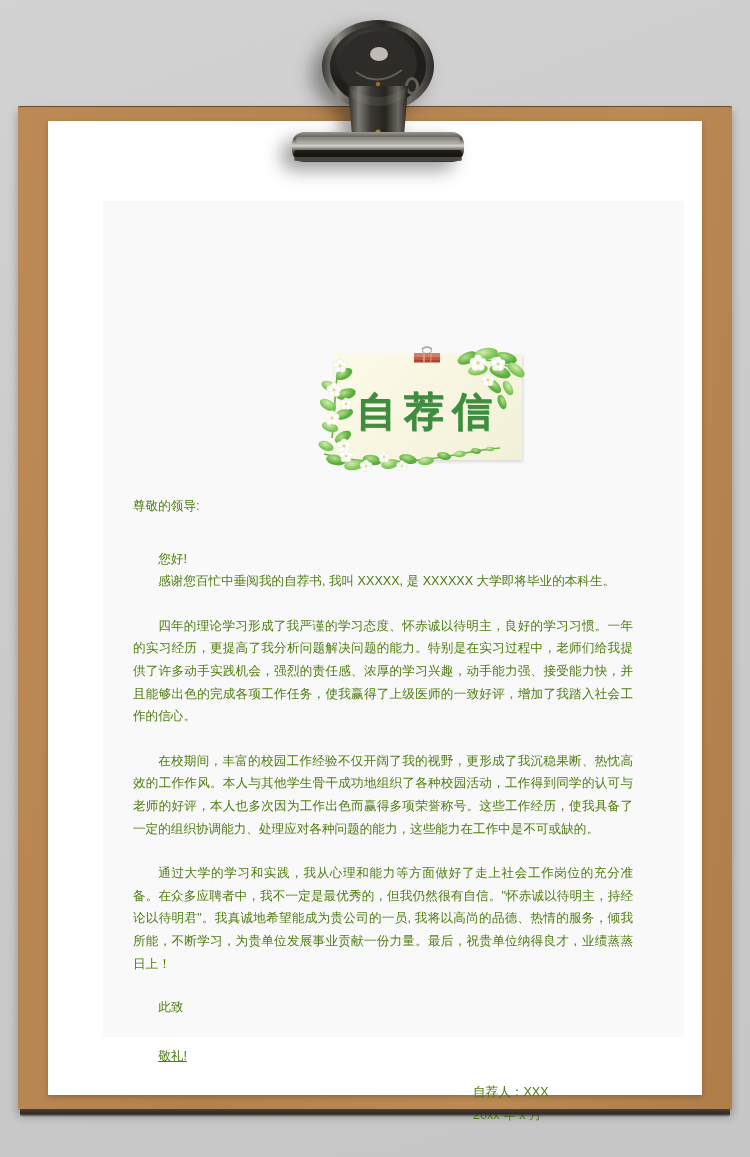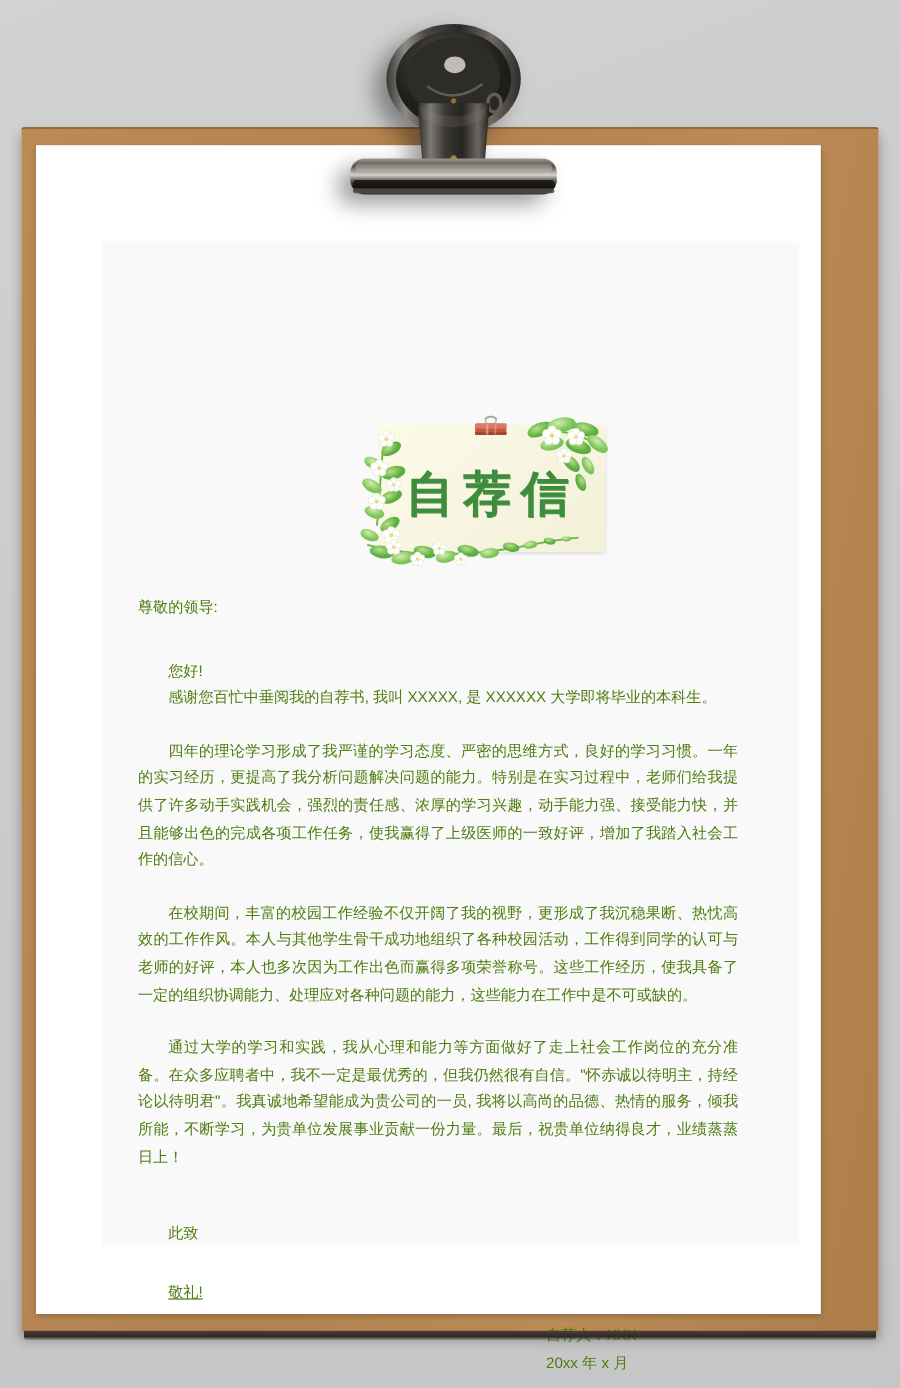--- a/index.html
+++ b/index.html
@@ -40,21 +40,21 @@
     left: 2px; right: 2px;
     bottom: -7px;
     height: 8px;
     background: linear-gradient(180deg, #4a4038 0%, #2f2823 60%, rgba(40,35,30,0) 100%);
     border-radius: 0 0 3px 3px;
   }
 
   
   .paper {
     position: absolute;
-    left: 12px;
+    left: 30px;
     top: 15px;
     width: 654px;
     height: 974px;
     background: #ffffff;
     box-shadow: 0 2px 5px rgba(0,0,0,0.22);
   }
 
   
   .page {
     position: absolute;
@@ -132,21 +132,21 @@
     line-height: 22.6px;
     text-align: justify;
   }
   .salutation { margin: 0 0 30px 0; }
   .greet { margin: 0; text-indent: 2em; }
   .para {
     margin: 22px 0 0 0;
     text-indent: 2em;
   }
   .closing {
-    margin: 42px 0 0 0;
+    margin: 21px 0 0 0;
     text-indent: 2em;
   }
   .closing2 {
     margin: 26px 0 0 0;
     text-indent: 2em;
     text-decoration: underline;
   }
   .signature {
     margin-top: 14px;
     padding-left: 340px;
@@ -338,21 +338,21 @@
       </div>
 
       <div class="letter" style="left:30px; top:294px;">
 
         <p class="salutation">尊敬的领导:</p>
 
         <p class="greet">您好!</p>
 
         <p class="greet">感谢您百忙中垂阅我的自荐书, 我叫 XXXXX, 是 XXXXXX 大学即将毕业的本科生。</p>
 
-        <p class="para">四年的理论学习形成了我严谨的学习态度、严密的思维方式，良好的学习习惯。一年的实习经历，更提高了我分析问题解决问题的能力。特别是在实习过程中，老师们给我提供了许多动手实践机会，强烈的责任感、浓厚的学习兴趣，动手能力强、接受能力快，并且能够出色的完成各项工作任务，使我赢得了上级医师的一致好评，增加了我踏入社会工作的信心。</p>
+        <p class="para">四年的理论学习形成了我严谨的学习态度、怀赤诚以待明主，良好的学习习惯。一年的实习经历，更提高了我分析问题解决问题的能力。特别是在实习过程中，老师们给我提供了许多动手实践机会，强烈的责任感、浓厚的学习兴趣，动手能力强、接受能力快，并且能够出色的完成各项工作任务，使我赢得了上级医师的一致好评，增加了我踏入社会工作的信心。</p>
 
         <p class="para">在校期间，丰富的校园工作经验不仅开阔了我的视野，更形成了我沉稳果断、热忱高效的工作作风。本人与其他学生骨干成功地组织了各种校园活动，工作得到同学的认可与老师的好评，本人也多次因为工作出色而赢得多项荣誉称号。这些工作经历，使我具备了一定的组织协调能力、处理应对各种问题的能力，这些能力在工作中是不可或缺的。</p>
 
         <p class="para">通过大学的学习和实践，我从心理和能力等方面做好了走上社会工作岗位的充分准备。在众多应聘者中，我不一定是最优秀的，但我仍然很有自信。"怀赤诚以待明主，持经论以待明君"。我真诚地希望能成为贵公司的一员, 我将以高尚的品德、热情的服务，倾我所能，不断学习，为贵单位发展事业贡献一份力量。最后，祝贵单位纳得良才，业绩蒸蒸日上！</p>
 
         <p class="closing">此致</p>
 
         <p class="closing2">敬礼!</p>
 
         <div class="signature">

